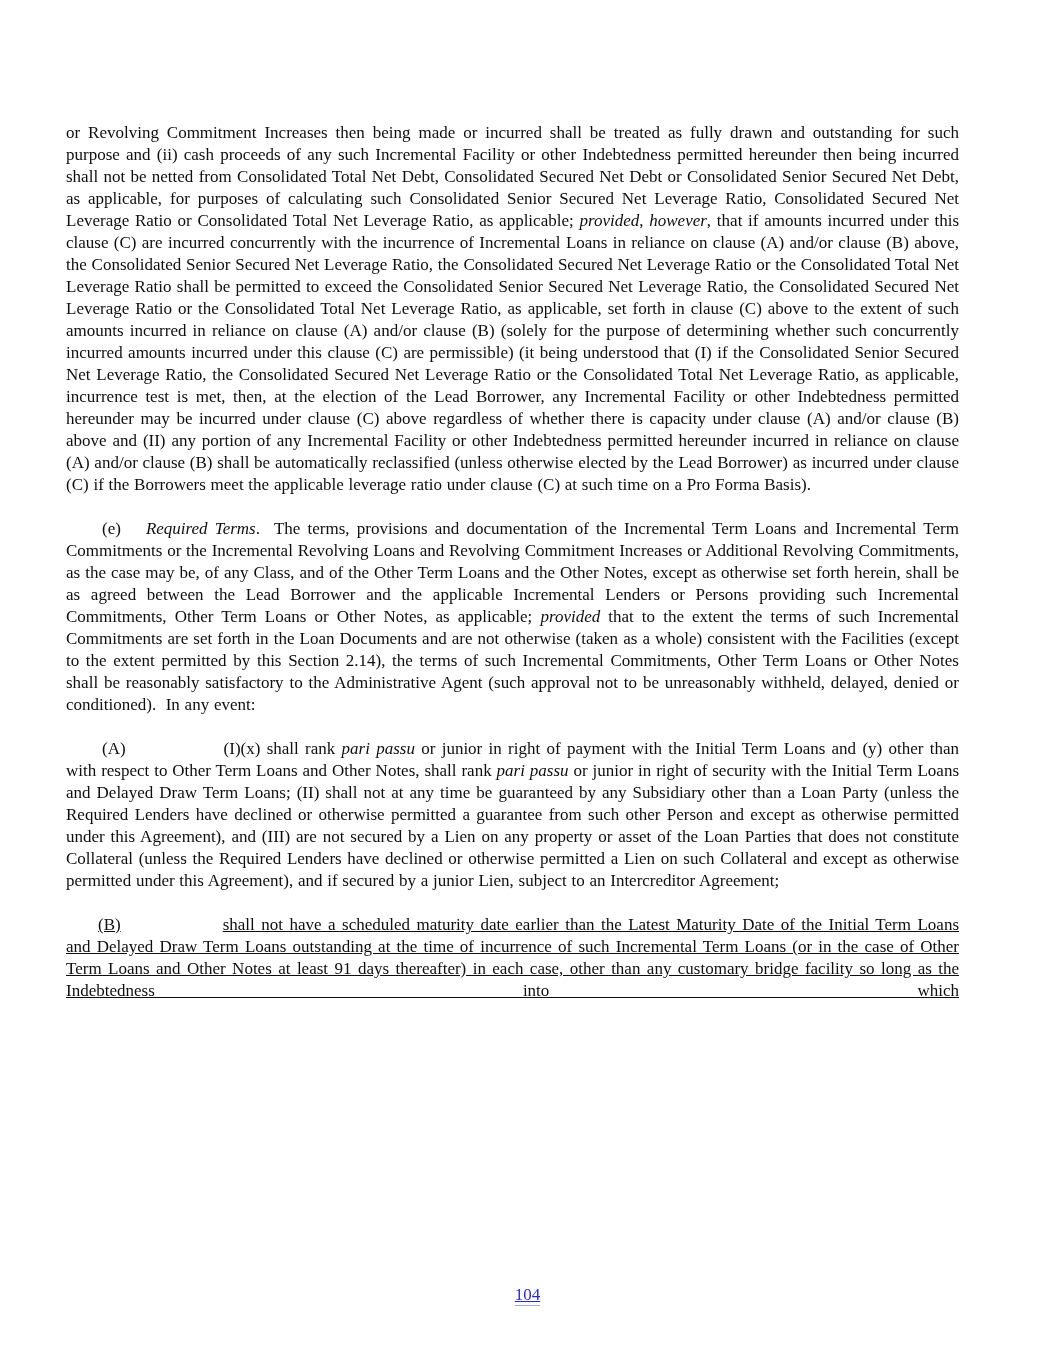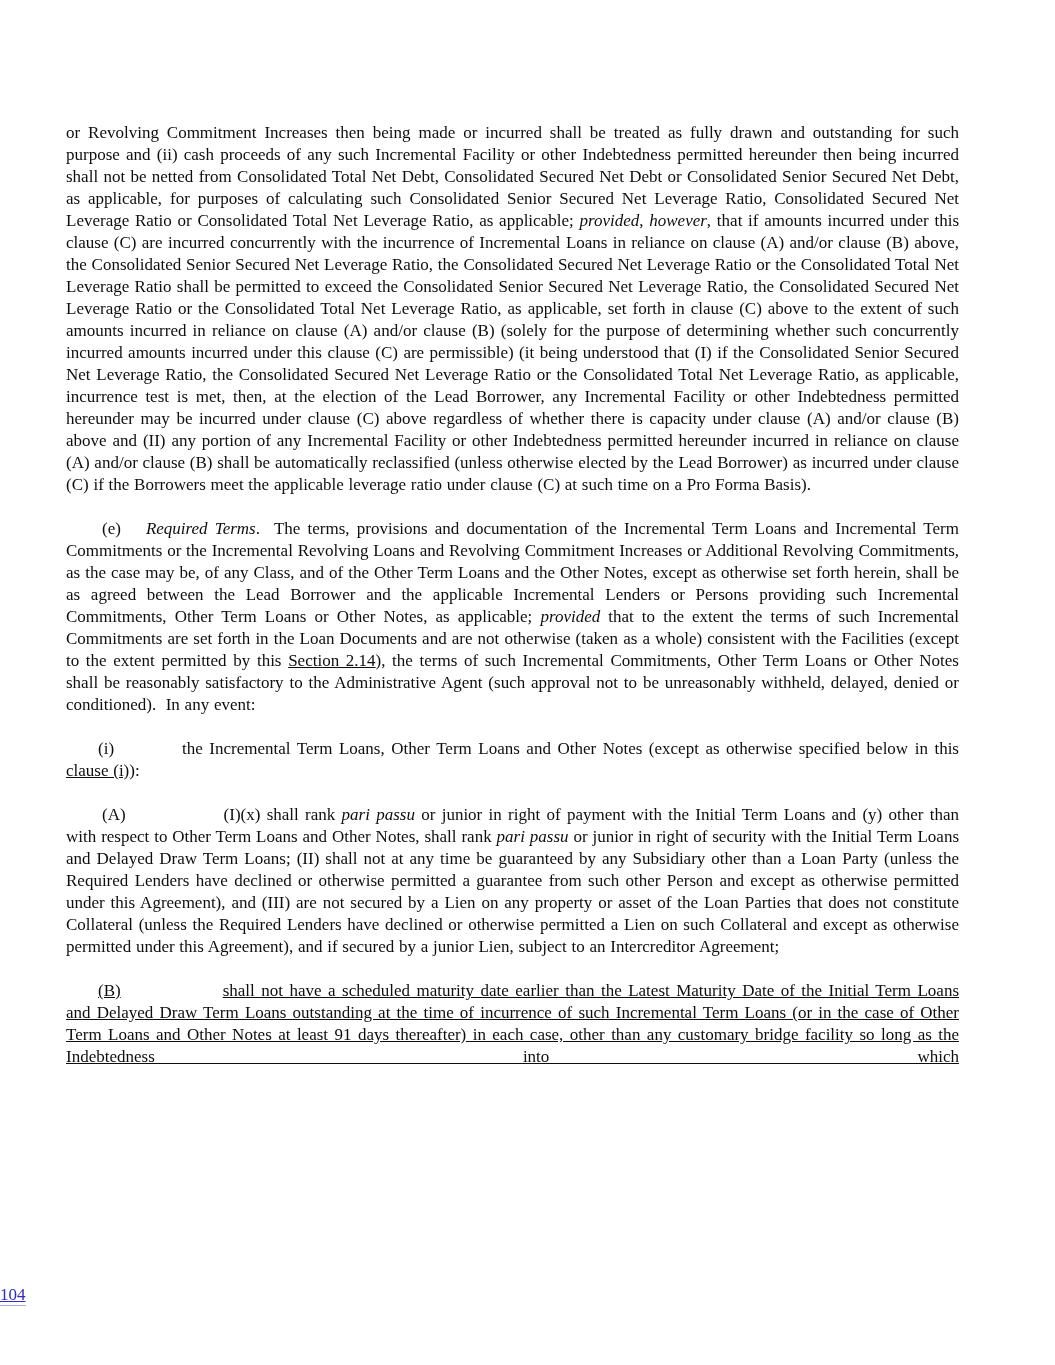--- a/index.html
+++ b/index.html
@@ -27,43 +27,43 @@
   .p-e { text-indent: 36px; }
   .p-A { text-indent: 36px; }
   .p-i { text-indent: 32px; }
   .p-B { text-indent: 32px; text-decoration: underline; }
   .p-e .tab { width: 25px; }
   .p-i .tab { width: 68px; }
   .p-A .tab { width: 98px; }
   .p-B .tab { width: 102px; }
   .p-B { text-align-last: justify; }
   .italic { font-style: italic; }
-  .underline { text-decoration: underline; }
+  .underline { }
   .footer {
     position: absolute;
     left: 0; right: 0; bottom: 60px;
+    text-align: center;
   }
   .page-number-link {
     font-size: 17px;
     color: #2a2acb;
     text-decoration: underline;
     text-decoration-color: #2a2acb;
     border-bottom: 1px solid #a9a9e2;
     padding-bottom: 1px;
     cursor: pointer;
   }
 </style>
 </head>
 <body>
 
 <div class="page">
   <div>
       <p class="para p-flush"><span>or Revolving Commitment Increases then being made or incurred shall be treated as fully drawn and outstanding for such purpose and (ii) cash proceeds of any such Incremental Facility or other Indebtedness permitted hereunder then being incurred shall not be netted from Consolidated Total Net Debt, Consolidated Secured Net Debt or Consolidated Senior Secured Net Debt, as applicable, for purposes of calculating such Consolidated Senior Secured Net Leverage Ratio, Consolidated Secured Net Leverage Ratio or Consolidated Total Net Leverage Ratio, as applicable; </span><span class="italic">provided</span><span>, </span><span class="italic">however</span><span>, that if amounts incurred under this clause (C) are incurred concurrently with the incurrence of Incremental Loans in reliance on clause (A) and/or clause (B) above, the Consolidated Senior Secured Net Leverage Ratio, the Consolidated Secured Net Leverage Ratio or the Consolidated Total Net Leverage Ratio shall be permitted to exceed the Consolidated Senior Secured Net Leverage Ratio, the Consolidated Secured Net Leverage Ratio or the Consolidated Total Net Leverage Ratio, as applicable, set forth in clause (C) above to the extent of such amounts incurred in reliance on clause (A) and/or clause (B) (solely for the purpose of determining whether such concurrently incurred amounts incurred under this clause (C) are permissible) (it being understood that (I) if the Consolidated Senior Secured Net Leverage Ratio, the Consolidated Secured Net Leverage Ratio or the Consolidated Total Net Leverage Ratio, as applicable, incurrence test is met, then, at the election of the Lead Borrower, any Incremental Facility or other Indebtedness permitted hereunder may be incurred under clause (C) above regardless of whether there is capacity under clause (A) and/or clause (B) above and (II) any portion of any Incremental Facility or other Indebtedness permitted hereunder incurred in reliance on clause (A) and/or clause (B) shall be automatically reclassified (unless otherwise elected by the Lead Borrower) as incurred under clause (C) if the Borrowers meet the applicable leverage ratio under clause (C) at such time on a Pro Forma Basis).</span></p>
       <p class="para p-e"><span>(e)</span><span class="tab"></span><span class="italic">Required Terms</span><span>.&nbsp; The terms, provisions and documentation of the Incremental Term Loans and Incremental Term Commitments or the Incremental Revolving Loans and Revolving Commitment Increases or Additional Revolving Commitments, as the case may be, of any Class, and of the Other Term Loans and the Other Notes, except as otherwise set forth herein, shall be as agreed between the Lead Borrower and the applicable Incremental Lenders or Persons providing such Incremental Commitments, Other Term Loans or Other Notes, as applicable; </span><span class="italic">provided</span><span> that to the extent the terms of such Incremental Commitments are set forth in the Loan Documents and are not otherwise (taken as a whole) consistent with the Facilities (except to the extent permitted by this </span><span class="underline">Section 2.14</span><span>), the terms of such Incremental Commitments, Other Term Loans or Other Notes shall be reasonably satisfactory to the Administrative Agent (such approval not to be unreasonably withheld, delayed, denied or conditioned).&nbsp; In any event:</span></p>
-      <p class="para p-i"><span>(i)</span><span class="tab"></span><span>the Incremental Term Loans, Other Term Loans and Other Notes (except as otherwise specified below in this </span><span class="underline">clause (i)</span><span>):</span></p>
       <p class="para p-A"><span>(A)</span><span class="tab"></span><span>(I)(x) shall rank </span><span class="italic">pari passu</span><span> or junior in right of payment with the Initial Term Loans and (y) other than with respect to Other Term Loans and Other Notes, shall rank </span><span class="italic">pari passu</span><span> or junior in right of security with the Initial Term Loans and Delayed Draw Term Loans; (II) shall not at any time be guaranteed by any Subsidiary other than a Loan Party (unless the Required Lenders have declined or otherwise permitted a guarantee from such other Person and except as otherwise permitted under this Agreement), and (III) are not secured by a Lien on any property or asset of the Loan Parties that does not constitute Collateral (unless the Required Lenders have declined or otherwise permitted a Lien on such Collateral and except as otherwise permitted under this Agreement), and if secured by a junior Lien, subject to an Intercreditor Agreement;</span></p>
       <p class="para p-B"><span>(B)</span><span class="tab"></span><span>shall not have a scheduled maturity date earlier than the Latest Maturity Date of the Initial Term Loans and Delayed Draw Term Loans outstanding at the time of incurrence of such Incremental Term Loans (or in the case of Other Term Loans and Other Notes at least 91 days thereafter) in each case, other than any customary bridge facility so long as the Indebtedness into which</span></p>
     </div>
 </div>
 
 <div class="footer">
   <span class="page-number-link">104</span>
 </div>
 
 </body></html>

